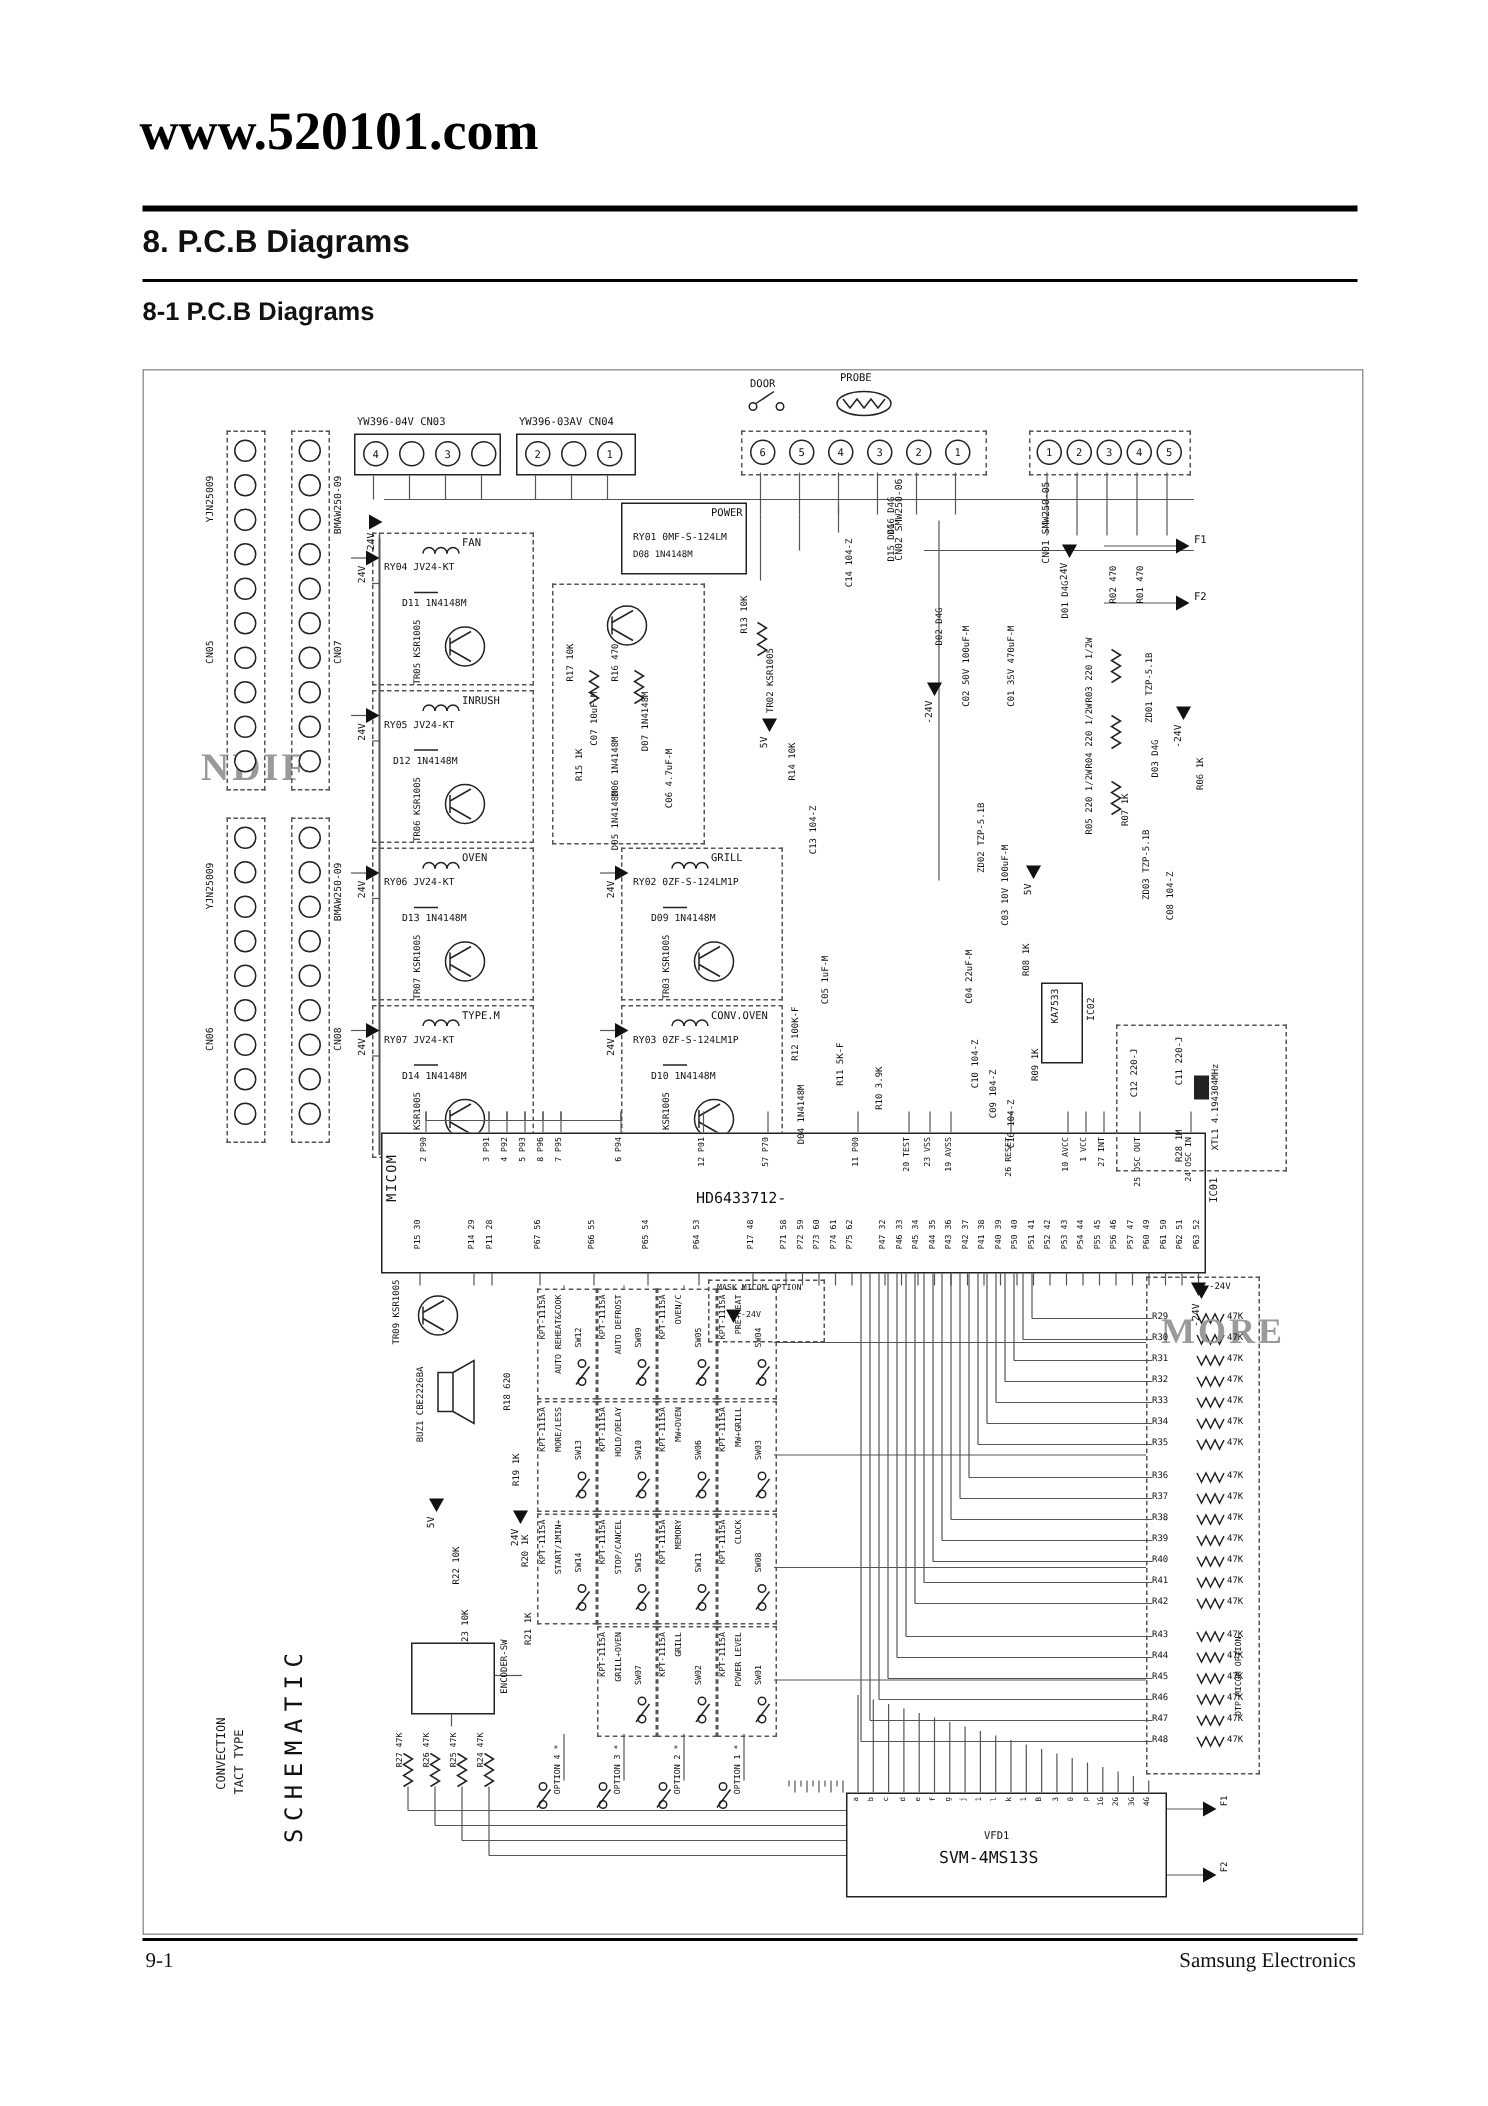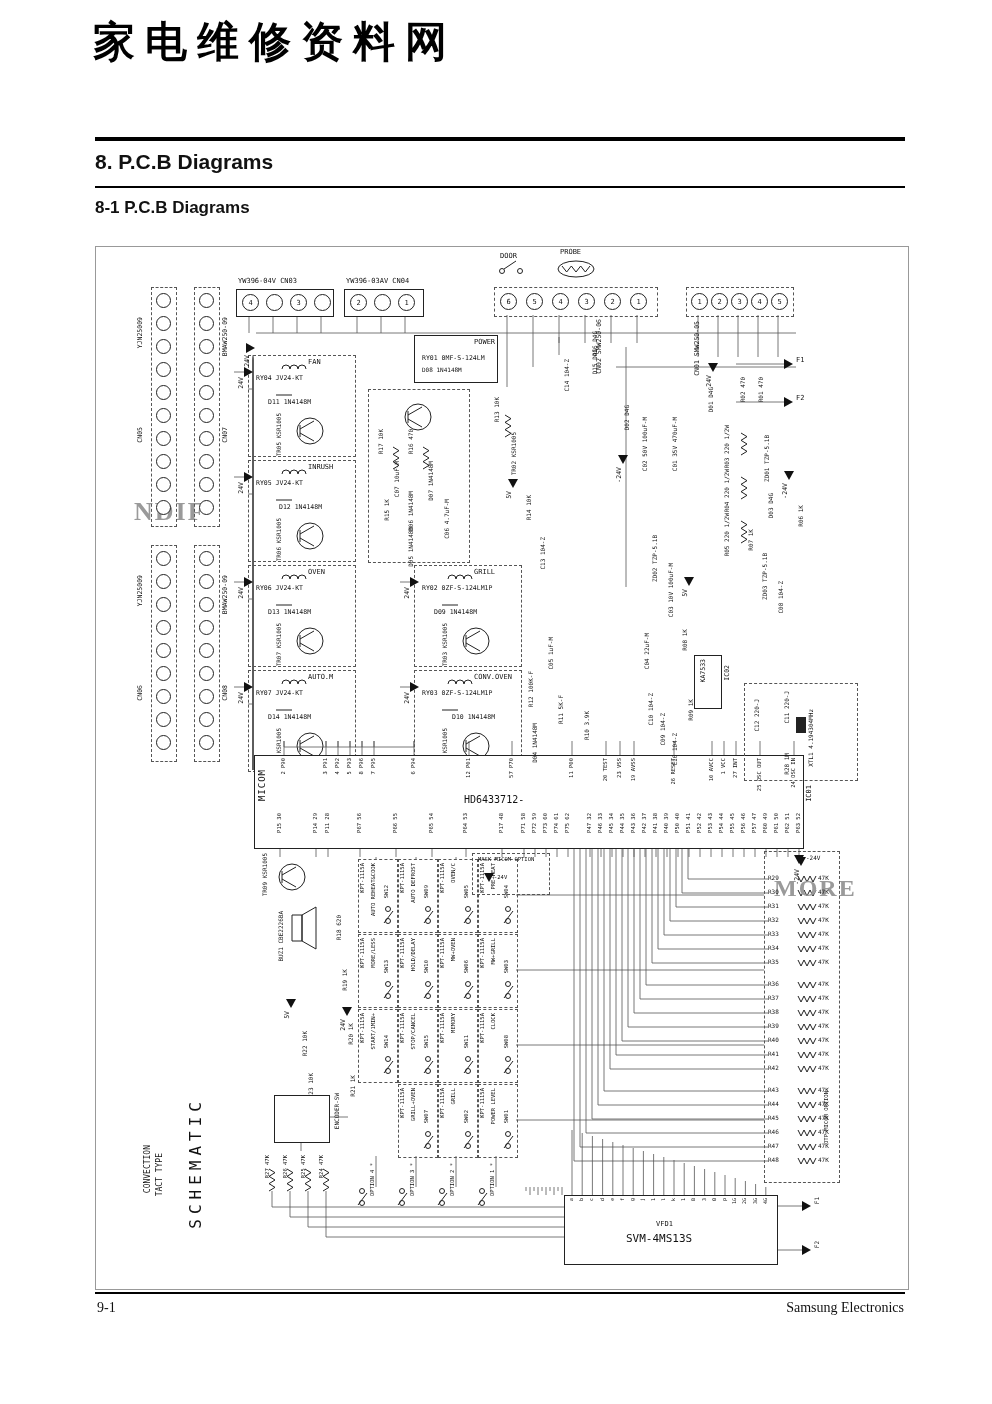--- a/index.html
+++ b/index.html
@@ -33,21 +33,21 @@
   .arrowD{position:absolute;width:0;height:0;border-left:5px solid transparent;border-right:5px solid transparent;
           border-top:9px solid #111;}
   svg .w{stroke:#555;stroke-width:0.8;fill:none;}
   svg .g{stroke:#222;stroke-width:1;fill:none;}
 </style>
 </head>
 <body>
 
 <div class="page">
 
-  <div class="logo-cn">家电维修资料网</div>
+  <div class="logo-url">www.520101.com</div>
   <div class="rule-thick" style="top:137px"></div>
   <div class="h1">8. P.C.B Diagrams</div>
   <div class="rule-thin" style="top:186px"></div>
   <div class="h2">8-1 P.C.B Diagrams</div>
 
   <div id="schem">
       <svg id="wires" width="812" height="1042">
         <line x1="153" y1="68" x2="153" y2="86" class="w"></line>
         <line x1="177" y1="68" x2="177" y2="86" class="w"></line>
         <line x1="201" y1="68" x2="201" y2="86" class="w"></line>
@@ -485,49 +485,49 @@
       <div class="dash" style="left:152px;top:108px;width:106px;height:100px"></div>
       <div class="t" style="left:212px;top:112px;font-size:7px">FAN</div>
       <div class="t" style="left:160px;top:128px;font-size:6.5px">RY04 JV24-KT</div>
       <div class="t" style="left:172px;top:152px;font-size:6.5px">D11 1N4148M</div>
       <div class="t vt" style="left:180px;top:166px;font-size:6px">TR05 KSR1005</div>
       <div class="arrowR" style="left:148px;top:120px"></div>
       <div class="t vt" style="left:142px;top:130px;font-size:6.5px">24V</div>
       <div class="dash" style="left:152px;top:213px;width:106px;height:100px"></div>
       <div class="t" style="left:212px;top:217px;font-size:7px">INRUSH</div>
       <div class="t" style="left:160px;top:233px;font-size:6.5px">RY05 JV24-KT</div>
-      <div class="t" style="left:183px;top:257px;font-size:6.5px">D12 1N4148M</div>
+      <div class="t" style="left:166px;top:257px;font-size:6.5px">D12 1N4148M</div>
       <div class="t vt" style="left:180px;top:271px;font-size:6px">TR06 KSR1005</div>
       <div class="arrowR" style="left:148px;top:225px"></div>
       <div class="t vt" style="left:142px;top:235px;font-size:6.5px">24V</div>
       <div class="dash" style="left:152px;top:318px;width:106px;height:100px"></div>
       <div class="t" style="left:212px;top:322px;font-size:7px">OVEN</div>
       <div class="t" style="left:160px;top:338px;font-size:6.5px">RY06 JV24-KT</div>
       <div class="t" style="left:172px;top:362px;font-size:6.5px">D13 1N4148M</div>
       <div class="t vt" style="left:180px;top:376px;font-size:6px">TR07 KSR1005</div>
       <div class="arrowR" style="left:148px;top:330px"></div>
       <div class="t vt" style="left:142px;top:340px;font-size:6.5px">24V</div>
       <div class="dash" style="left:152px;top:423px;width:106px;height:100px"></div>
-      <div class="t" style="left:212px;top:427px;font-size:7px">AUTO.M</div>
+      <div class="t" style="left:212px;top:427px;font-size:7px">TYPE.M</div>
       <div class="t" style="left:160px;top:443px;font-size:6.5px">RY07 JV24-KT</div>
       <div class="t" style="left:172px;top:467px;font-size:6.5px">D14 1N4148M</div>
       <div class="t vt" style="left:180px;top:481px;font-size:6px">TR08 KSR1005</div>
       <div class="arrowR" style="left:148px;top:435px"></div>
       <div class="t vt" style="left:142px;top:445px;font-size:6.5px">24V</div>
       <div class="dash" style="left:318px;top:318px;width:106px;height:100px"></div>
       <div class="t" style="left:378px;top:322px;font-size:7px">GRILL</div>
       <div class="t" style="left:326px;top:338px;font-size:6.5px">RY02 0ZF-S-124LM1P</div>
       <div class="t" style="left:338px;top:362px;font-size:6.5px">D09 1N4148M</div>
       <div class="t vt" style="left:346px;top:376px;font-size:6px">TR03 KSR1005</div>
       <div class="arrowR" style="left:314px;top:330px"></div>
       <div class="t vt" style="left:308px;top:340px;font-size:6.5px">24V</div>
       <div class="dash" style="left:318px;top:423px;width:106px;height:100px"></div>
       <div class="t" style="left:378px;top:427px;font-size:7px">CONV.OVEN</div>
       <div class="t" style="left:326px;top:443px;font-size:6.5px">RY03 0ZF-S-124LM1P</div>
-      <div class="t" style="left:356px;top:467px;font-size:6.5px">D10 1N4148M</div>
+      <div class="t" style="left:338px;top:467px;font-size:6.5px">D10 1N4148M</div>
       <div class="t vt" style="left:346px;top:481px;font-size:6px">TR04 KSR1005</div>
       <div class="arrowR" style="left:314px;top:435px"></div>
       <div class="t vt" style="left:308px;top:445px;font-size:6.5px">24V</div>
       <div class="sbox" style="left:318px;top:88px;width:82px;height:46px"></div>
       <div class="t" style="left:378px;top:92px;font-size:7px">POWER</div>
       <div class="t" style="left:326px;top:108px;font-size:6.5px">RY01 0MF-S-124LM</div>
       <div class="t" style="left:326px;top:120px;font-size:6px">D08 1N4148M</div>
       <div class="dash" style="left:272px;top:142px;width:100px;height:172px"></div>
       <div class="sbox" style="left:158px;top:508px;width:548px;height:92px"></div>
       <div class="t vt" style="left:162px;top:522px;font-size:9px;letter-spacing:1px">MICOM</div>

